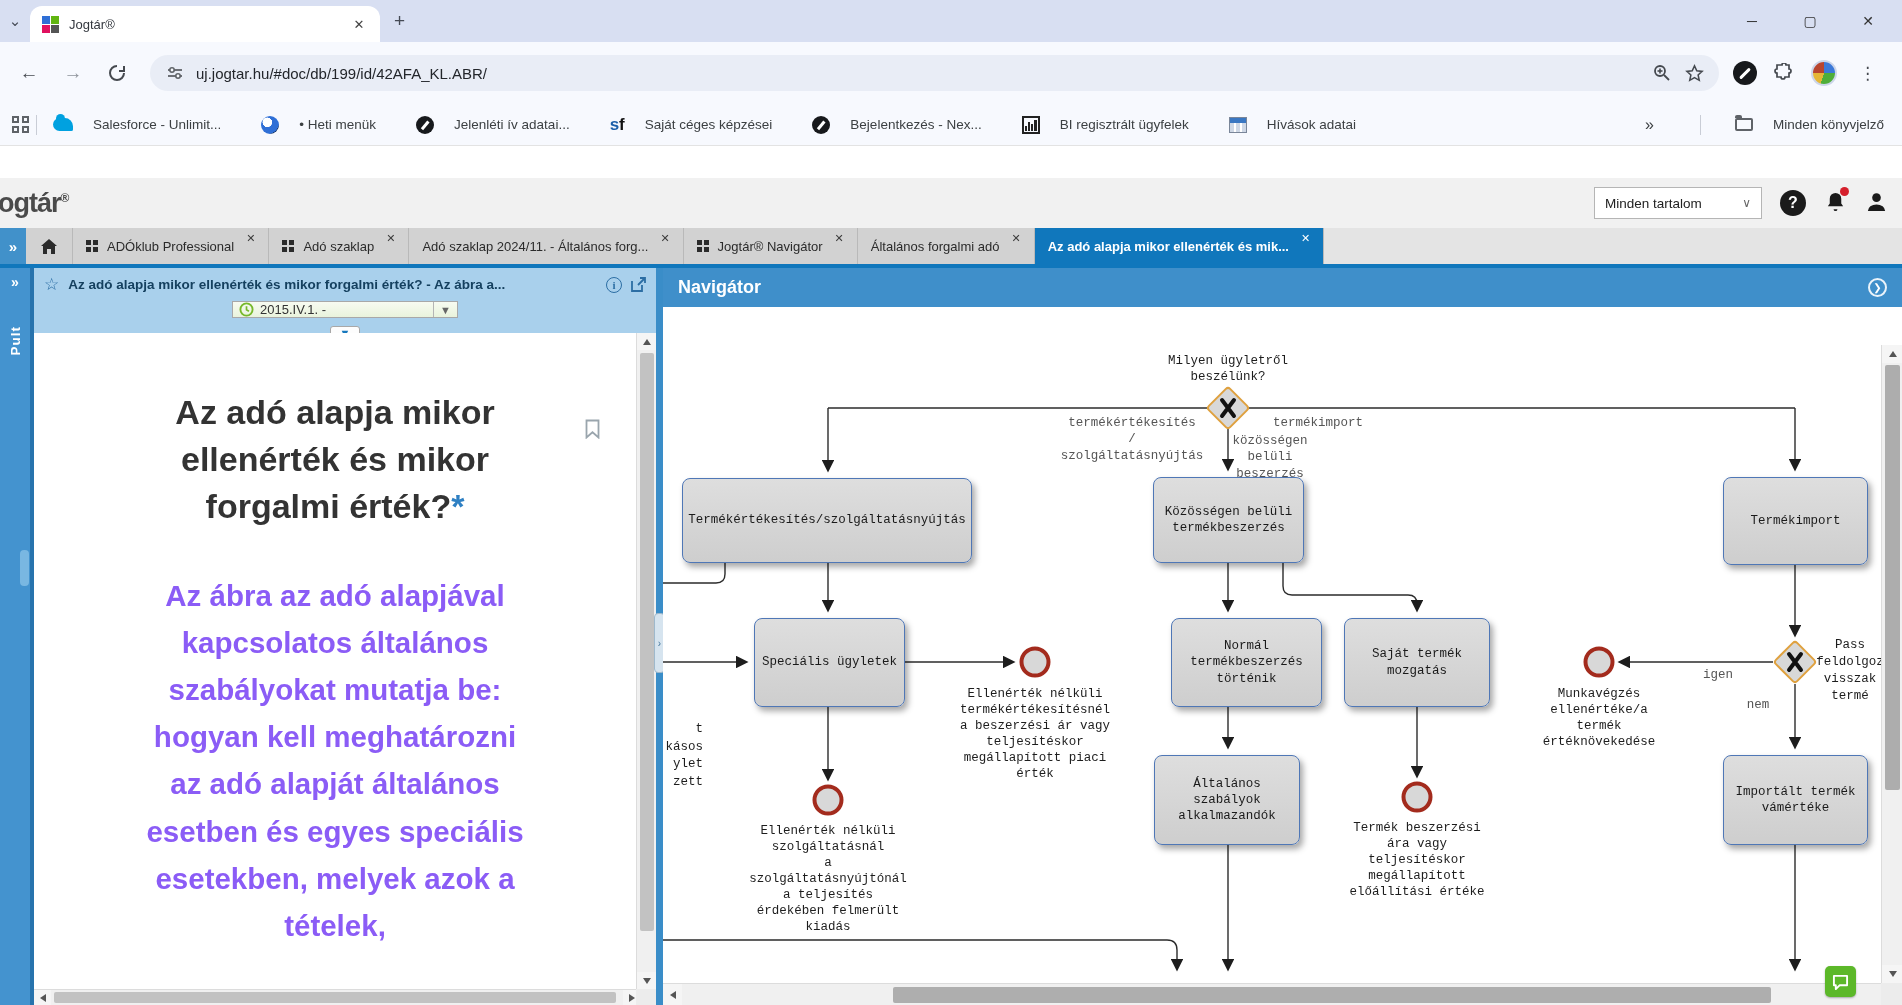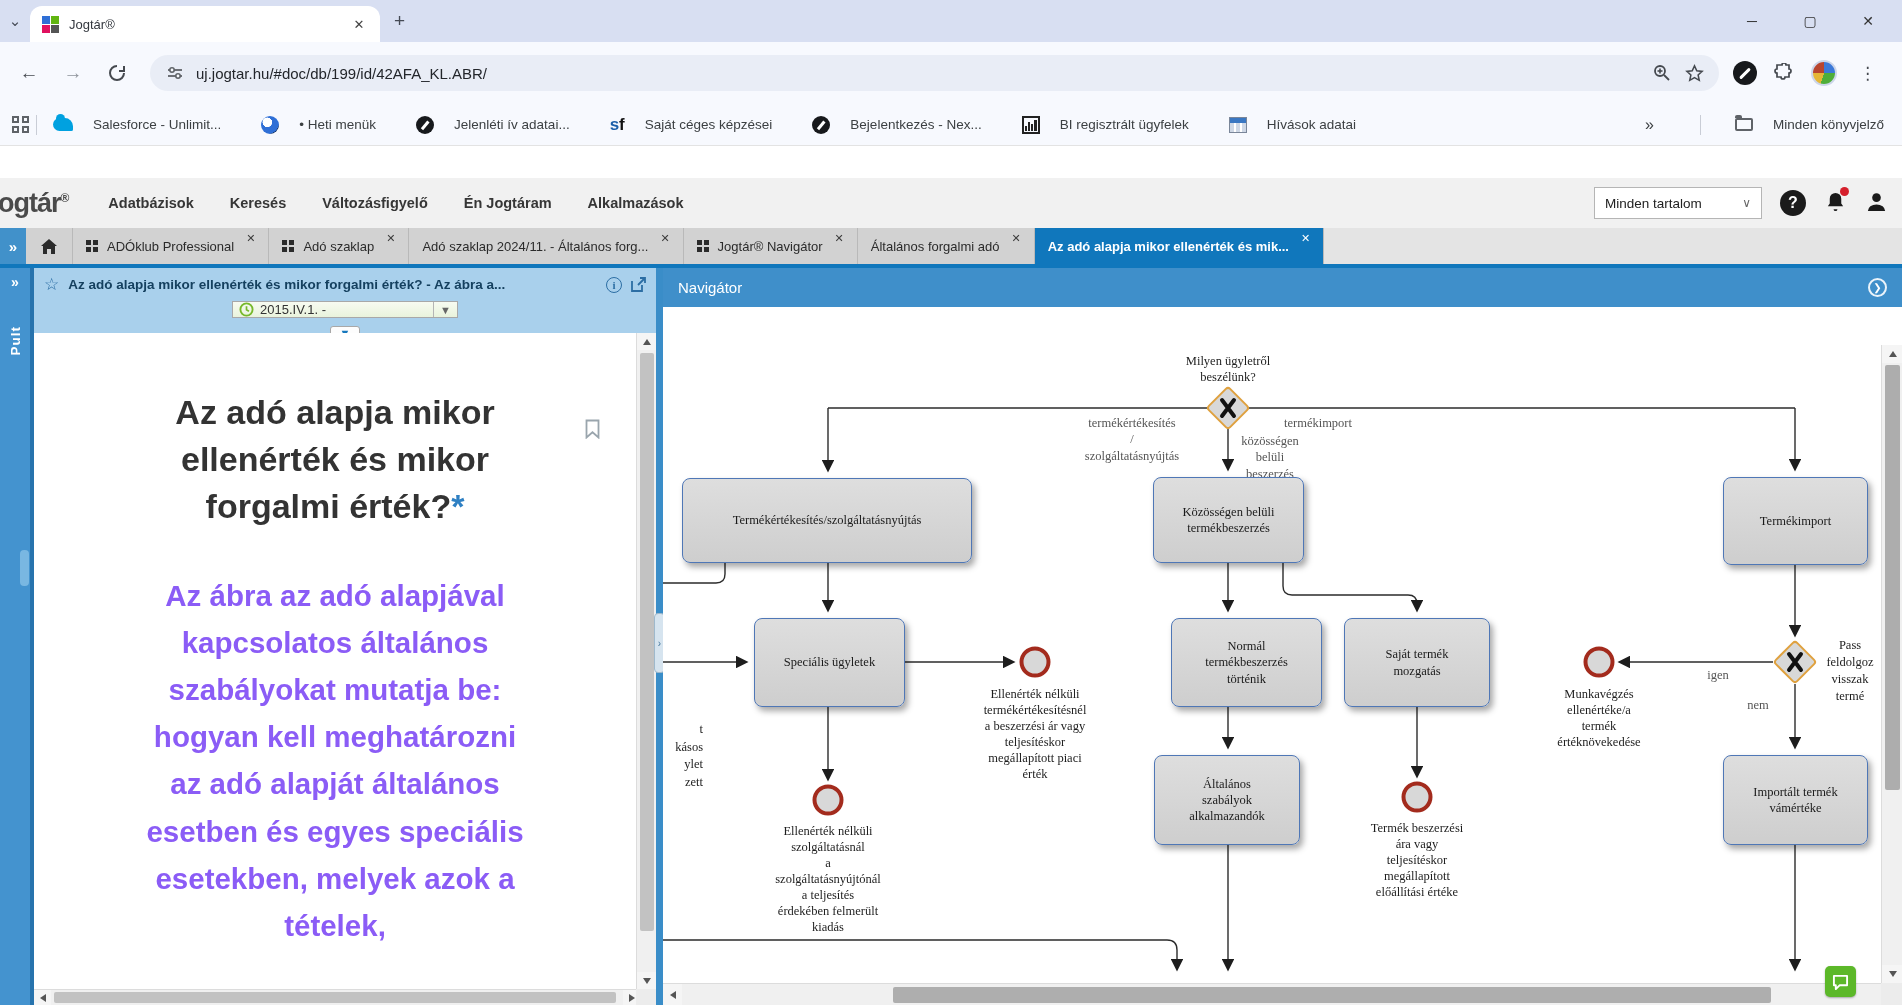--- a/index.html
+++ b/index.html
@@ -124,27 +124,27 @@
   .doc-sbv { right:0; top:65px; height:656px; }
   .doc-sbh { left:0; bottom:0; width:606px; }
   .doc-corner { position:absolute; right:0; bottom:0; width:20px; height:16px; background:#ececec; }
 
   .splitter { width:7px; flex:none; background:#3a8dc8; position:relative; }
   .splitter .sh { position:absolute; left:-2px; top:345px; width:11px; height:60px; background:#d6e4ef; border:1px solid #9fb9cc; border-radius:4px; cursor:pointer; display:flex; align-items:center; justify-content:center; color:#46789d; font-size:10px; }
 
   
   .navpanel { flex:1; position:relative; background:#fff; overflow:hidden; }
   .nav-head { position:absolute; left:0; top:0; width:100%; height:39px; background:#3f8fca; display:flex; align-items:center; padding:0 15px; }
-  .nav-title { color:#fff; font-weight:normal; font-size:15px; }
+  .nav-title { color:#fff; font-weight:bold; font-size:18px; }
   .nav-collapse { margin-left:auto; width:19px; height:19px; border:2px solid #eaf3fa; border-radius:50%; color:#fff; font-size:10px; display:flex; align-items:center; justify-content:center; cursor:pointer; }
   .nav-tools { position:absolute; left:0; top:39px; width:100%; height:38px; background:#b9d8ef; display:flex; align-items:center; padding:0 16px; gap:20px; }
   .zoomic { cursor:pointer; }
   .legend { margin-left:auto; font-size:12.5px; color:#222; cursor:pointer; padding-right:4px; }
 
-  .canvas { position:absolute; left:0; top:77px; width:1218px; height:638px; background:#fff; overflow:hidden; font-family:Liberation Serif, serif; }
+  .canvas { position:absolute; left:0; top:77px; width:1218px; height:638px; background:#fff; overflow:hidden; font-family:Liberation Mono, monospace; }
   .canvas svg.wires { position:absolute; left:0; top:0; }
   .fl { position:absolute; font-size:12.5px; color:#555; text-align:center; line-height:1.3; white-space:pre-line; }
   .fl.dark { color:#1d1d1d; }
   .fbox { position:absolute; background:linear-gradient(#dedede,#cecece); border:1.5px solid #4f77b6; border-radius:8px; box-shadow:3px 4px 6px rgba(0,0,0,0.35); display:flex; align-items:center; justify-content:center; text-align:center; font-size:12.5px; color:#1a1a1a; line-height:1.3; white-space:pre-line; cursor:pointer; padding:4px; }
   .fcap { position:absolute; font-size:12.5px; color:#1d1d1d; text-align:center; line-height:1.28; white-space:pre-line; }
   .clipL { position:absolute; left:0; top:376px; width:40px; text-align:right; font-size:12.5px; color:#1d1d1d; line-height:1.4; white-space:pre-line; overflow:visible; }
   .clipR { position:absolute; left:1142px; top:292px; width:90px; font-size:12.5px; color:#1d1d1d; line-height:1.35; white-space:pre-line; text-align:center; }
 
   .nav-sbv { right:0; top:77px; height:638px; width:21px; }
   .nav-sbh { left:0; bottom:0; width:1218px; height:22px; }
@@ -267,27 +267,20 @@
     <div class="bm bm-last">
         <span class="bm-folder"></span>
         <span>Minden könyvjelző</span>
       </div>
   </div>
 
   <div class="white-gap"></div>
 
   <div class="site-header">
     <div class="logo"><span>ogtár</span><sup>®</sup></div>
-    <div class="mainmenu">
-      <span>Adatbázisok</span>
-      <span>Keresés</span>
-      <span>Változásfigyelő</span>
-      <span>Én Jogtáram</span>
-      <span>Alkalmazások</span>
-    </div>
     <div class="hdr-right">
       <div class="scope">
         <span>Minden tartalom</span>
           <span class="caret">∨</span>
       </div>
       <div class="hdr-ic help-disc">?</div>
       <div class="hdr-ic">
         <svg width="23" height="23" viewBox="0 0 24 24">
             <path d="M12,3 a6,6 0 0 1 6,6 v5 l2,3 h-16 l2,-3 v-5 a6,6 0 0 1 6,-6 z" fill="#1b1b1b"></path>
             <path d="M10,20 a2,2 0 0 0 4,0 z" fill="#1b1b1b"></path>

